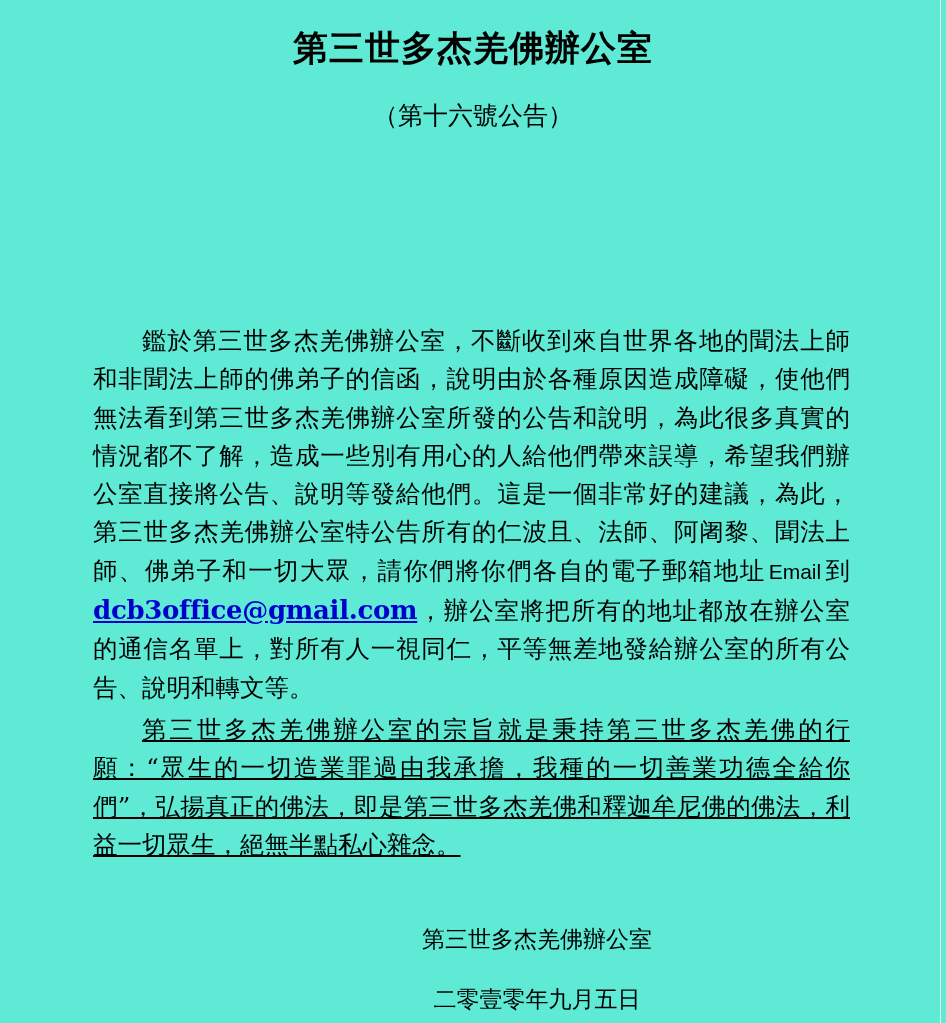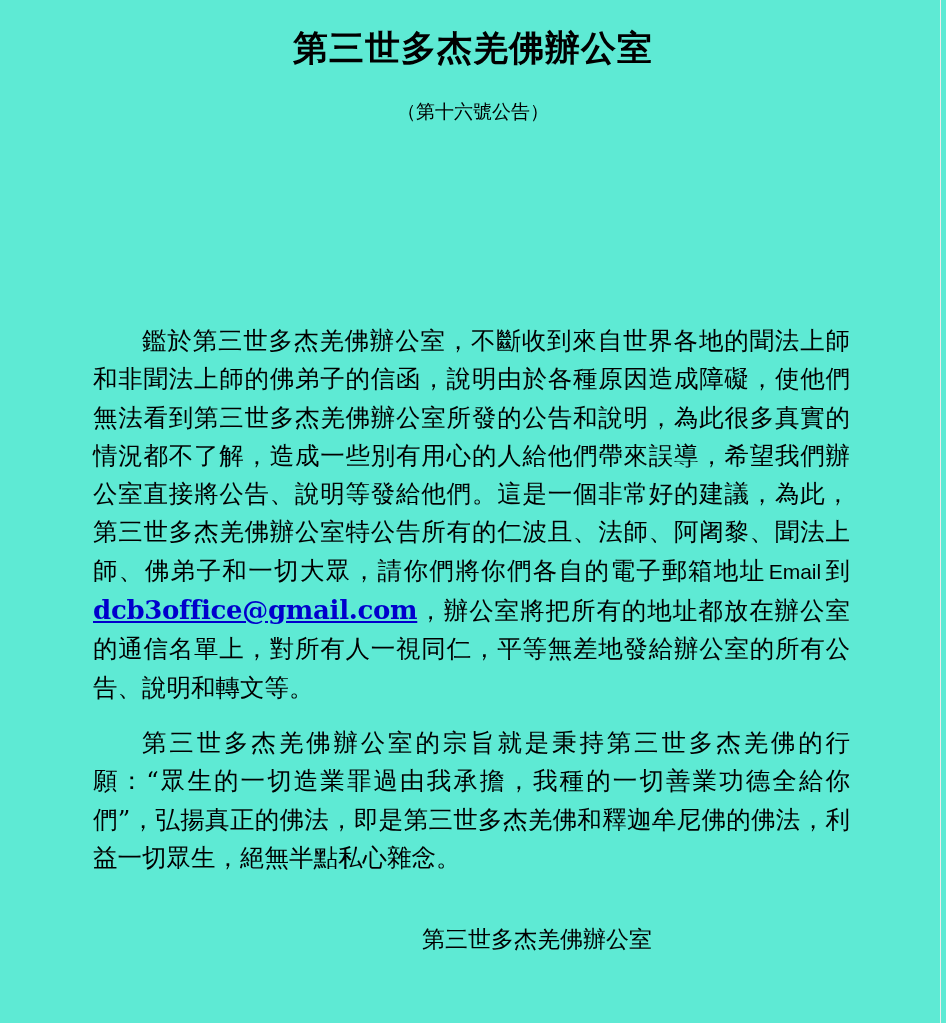--- a/index.html
+++ b/index.html
@@ -41,21 +41,21 @@
     line-height: 1.25;
     white-space: nowrap;
   }
 
   .doc-subtitle {
     position: absolute;
     top: 99px;
     left: 0;
     width: 946px;
     text-align: center;
-    font-size: 19px;
+    font-size: 25px;
     font-weight: normal;
     line-height: 1.35;
     white-space: nowrap;
   }
 
   .doc-heading {
     position: absolute;
     top: 203px;
     left: 0;
     width: 946px;
@@ -78,21 +78,22 @@
     font-size: 24.5px;
     line-height: 38.3px;
     text-align: justify;
     text-justify: inter-ideograph;
     text-indent: 2em;
     margin: 0;
     letter-spacing: 0px;
   }
 
   .para + .para {
-    margin-top: 17px;
+    margin-top: 4px;
+    text-decoration: underline;
   }
 
   .para .latin {
     font-family: Liberation Sans, sans-serif;
     font-size: 21px;
     letter-spacing: 0px;
     padding: 0 3px;
   }
 
   .email-link {
@@ -138,15 +139,16 @@
   <div class="body-block">
 
     <p class="para"><span>鑑於第三世多杰羌佛辦公室，不斷收到來自世界各地的聞法上師和非聞法上師的佛弟子的信函，說明由於各種原因造成障礙，使他們無法看到第三世多杰羌佛辦公室所發的公告和說明，為此很多真實的情況都不了解，造成一些別有用心的人給他們帶來誤導，希望我們辦公室直接將公告、說明等發給他們。這是一個非常好的建議，為此，第三世多杰羌佛辦公室特公告所有的仁波且、法師、阿阇黎、聞法上師、佛弟子和一切大眾，請你們將你們各自的電子郵箱地址</span><span class="latin">Email</span><span>到</span><a class="email-link" href="#">dcb3office@gmail.com</a><span>，辦公室將把所有的地址都放在辦公室的通信名單上，對所有人一視同仁，平等無差地發給辦公室的所有公告、說明和轉文等。</span></p>
 
     <p class="para">第三世多杰羌佛辦公室的宗旨就是秉持第三世多杰羌佛的行願：“眾生的一切造業罪過由我承擔，我種的一切善業功德全給你們”，弘揚真正的佛法，即是第三世多杰羌佛和釋迦牟尼佛的佛法，利益一切眾生，絕無半點私心雜念。</p>
 
   </div>
 
   <div class="signature-block">
     <div class="sig-line sig-office">第三世多杰羌佛辦公室</div>
+    <div class="sig-line sig-date">二零壹零年九月五日</div>
   </div>
 
 </div>
 
 </body></html>

